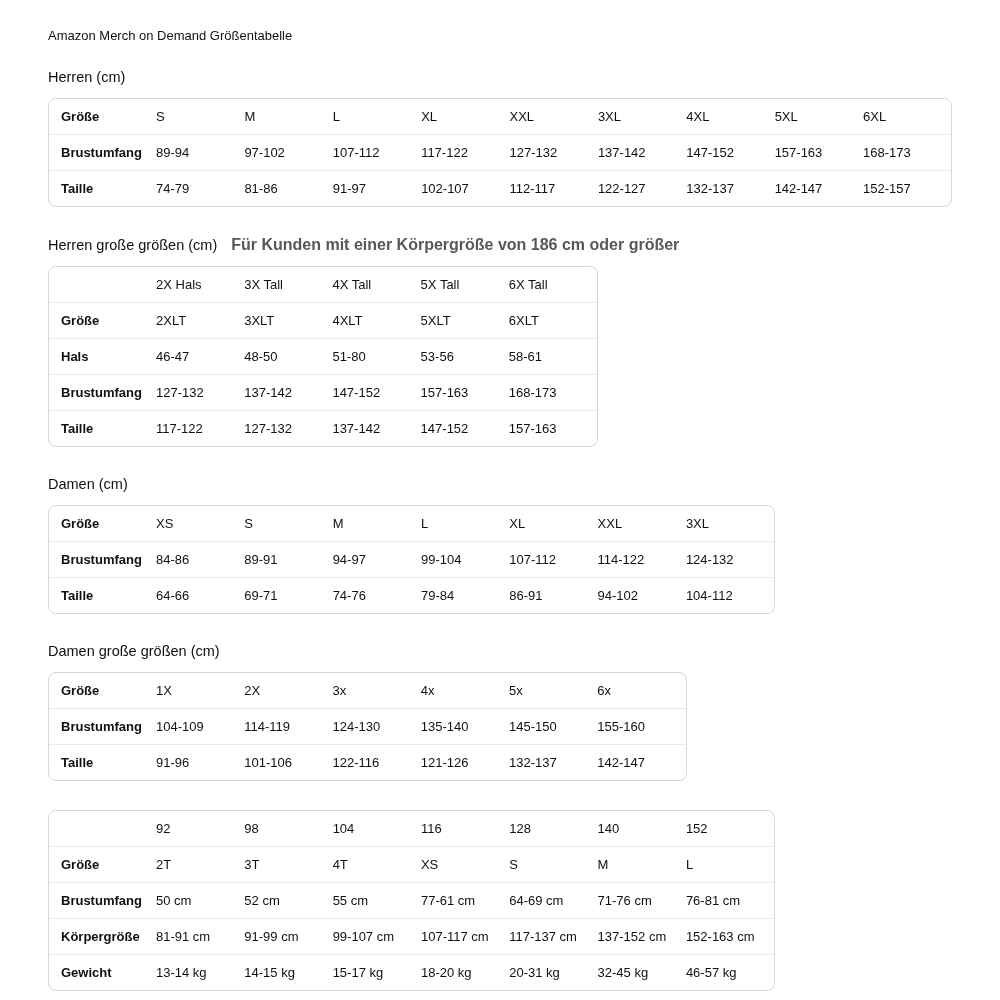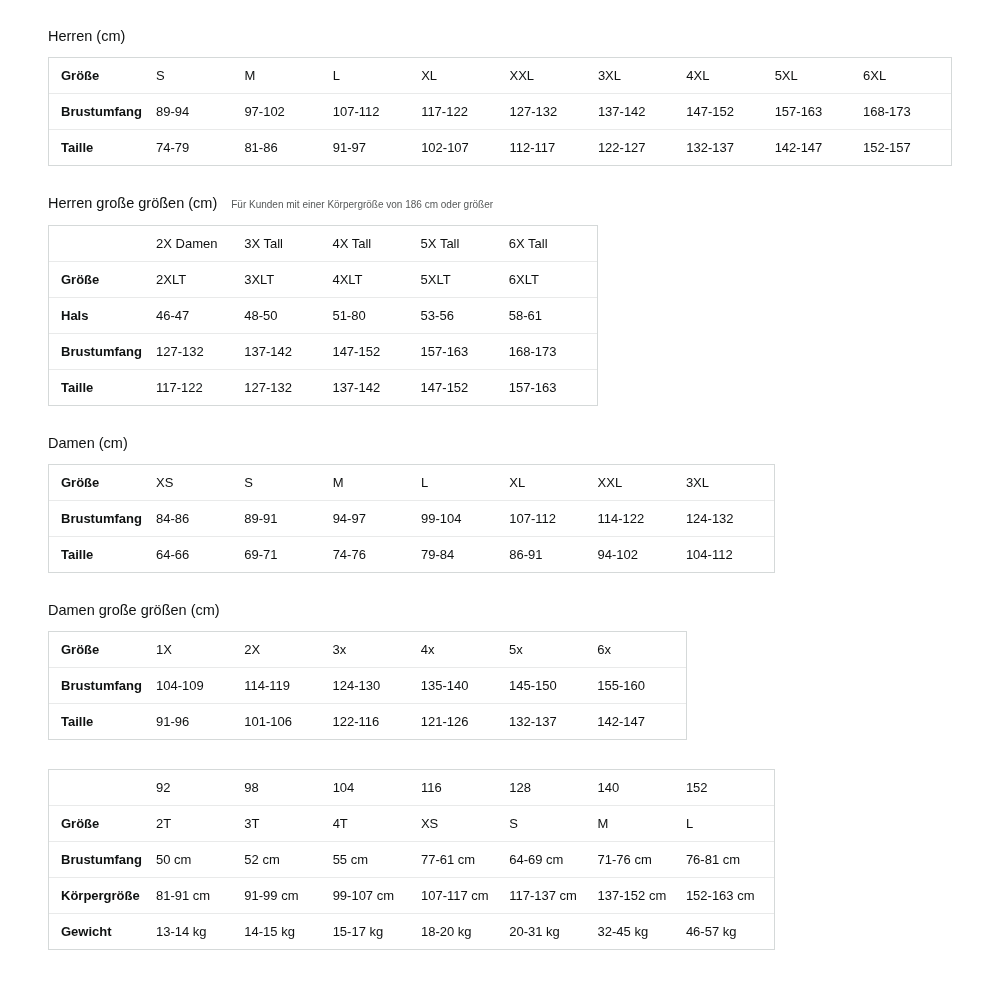--- a/index.html
+++ b/index.html
@@ -24,30 +24,30 @@
 
   h2.section-heading {
     margin: 0 0 12px 0;
     font-size: 14.5px;
     line-height: 17px;
     font-weight: 400;
   }
   .h-bold { font-weight: 400; }
   .h-suffix { font-weight: 400; }
   .h-note {
-    font-size: 10px;
+    font-size: 16px;
     color: #565959;
-    font-weight: 400;
+    font-weight: 700;
     margin-left: 14px;
     margin-top: 12px;
   }
 
   .table-wrap {
     border: 1px solid #d5d9d9;
-    border-radius: 0;
+    border-radius: 8px;
     background: #ffffff;
     overflow: hidden;
   }
   .trow { display: flex; }
   .trow + .trow { border-top: 1px solid #e9eaea; }
   .tcell {
     flex: 1 1 0;
     padding: 10px 6px 10px 0;
     font-size: 13px;
     line-height: 15px;
@@ -57,20 +57,21 @@
   .tlabel {
     flex: 0 0 107px;
     padding-left: 12px;
     font-weight: 700;
   }
 </style>
 </head>
 <body>
 
 <main>
+  <p class="page-title">Amazon Merch on Demand Größentabelle</p>
   <div id="sections">
       <section class="size-section">
         <h2 class="section-heading"><span class="h-bold">Herren</span> <span class="h-suffix">(cm)</span></h2>
         <div class="table-wrap" style="width: 904.4px;">
           <div class="trow">
             <div class="tcell tlabel">Größe</div>
             <div class="tcell">S</div>
             <div class="tcell">M</div>
             <div class="tcell">L</div>
             <div class="tcell">XL</div>
@@ -104,21 +105,21 @@
             <div class="tcell">142-147</div>
             <div class="tcell">152-157</div>
           </div>
         </div>
       </section>
       <section class="size-section">
         <h2 class="section-heading"><span class="h-bold">Herren große größen</span> <span class="h-suffix">(cm)</span><span class="h-note">Für Kunden mit einer Körpergröße von 186 cm oder größer</span></h2>
         <div class="table-wrap" style="width: 550px;">
           <div class="trow">
             <div class="tcell tlabel"></div>
-            <div class="tcell">2X Damen</div>
+            <div class="tcell">2X Hals</div>
             <div class="tcell">3X Tall</div>
             <div class="tcell">4X Tall</div>
             <div class="tcell">5X Tall</div>
             <div class="tcell">6X Tall</div>
           </div>
           <div class="trow">
             <div class="tcell tlabel">Größe</div>
             <div class="tcell">2XLT</div>
             <div class="tcell">3XLT</div>
             <div class="tcell">4XLT</div>

